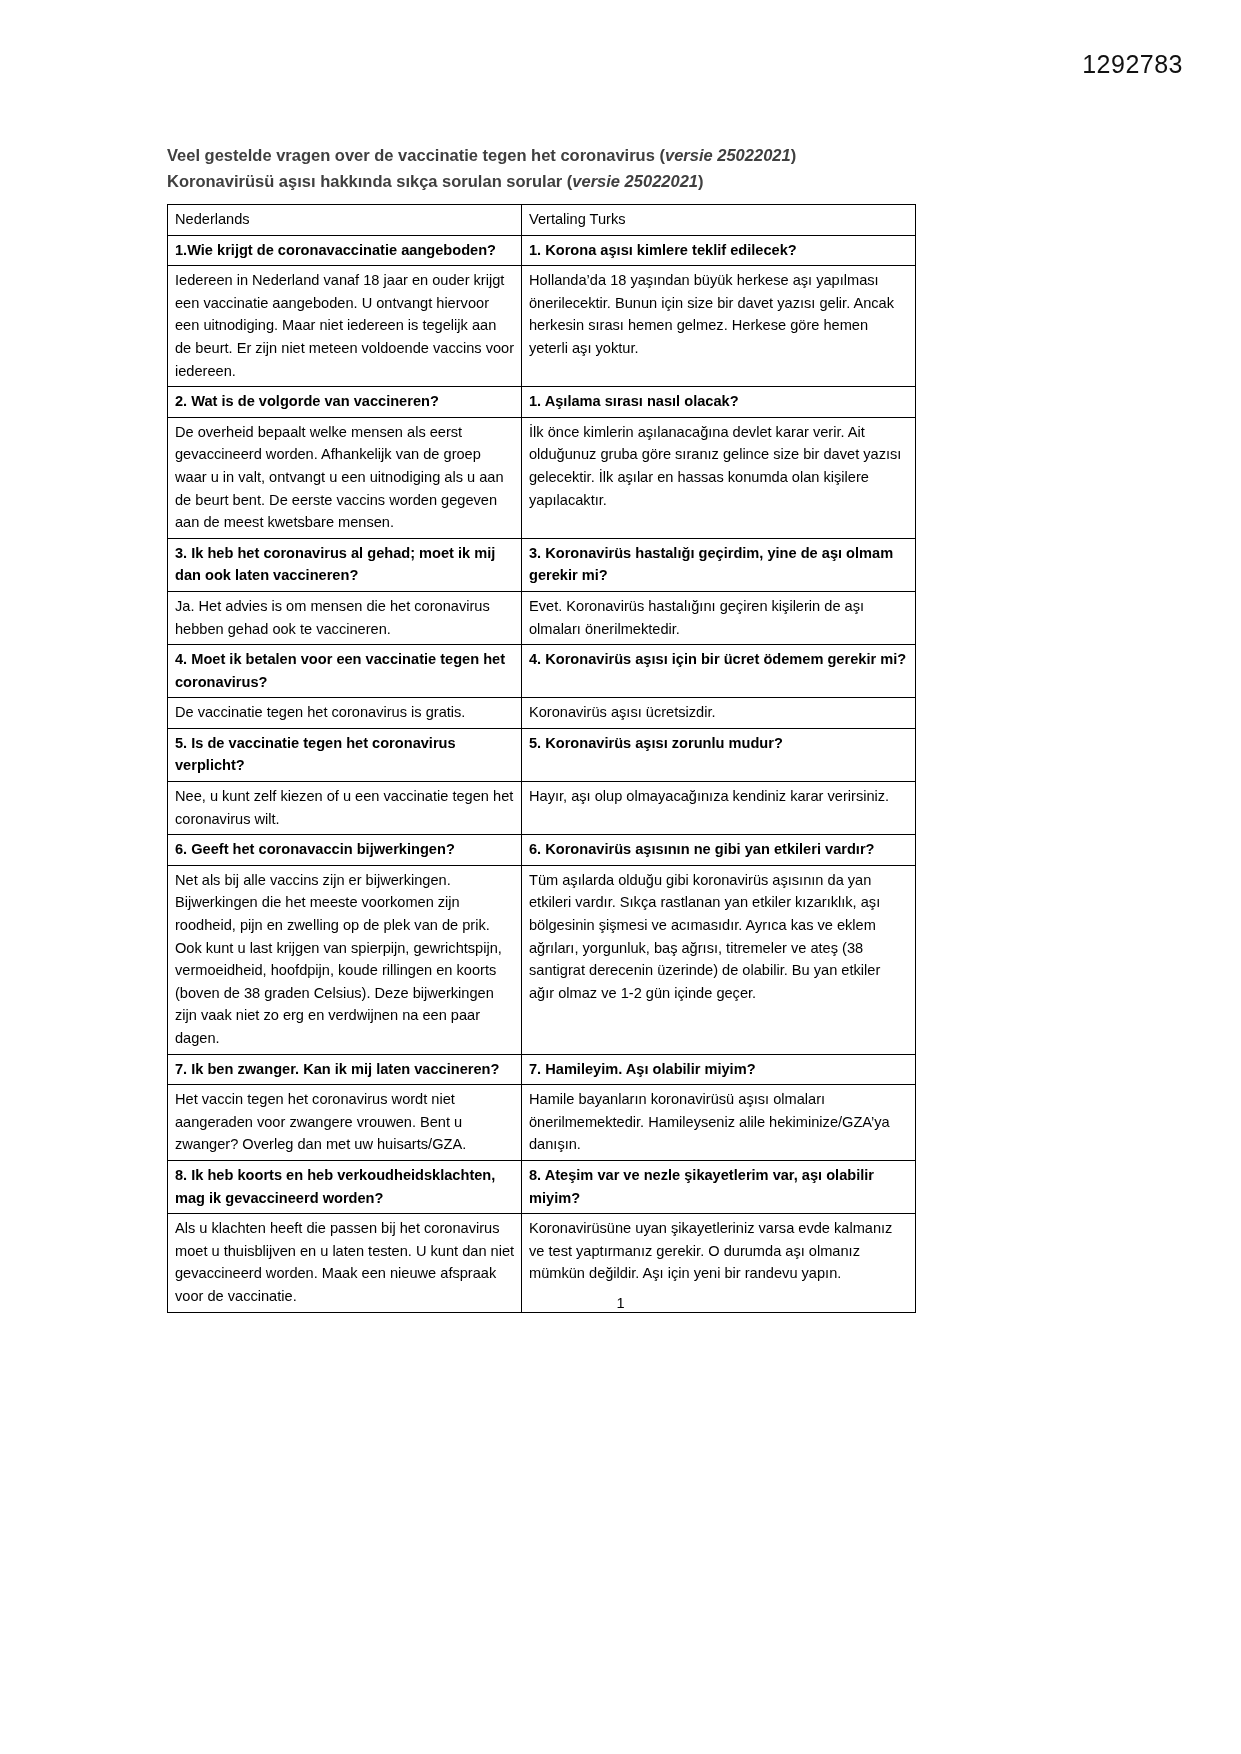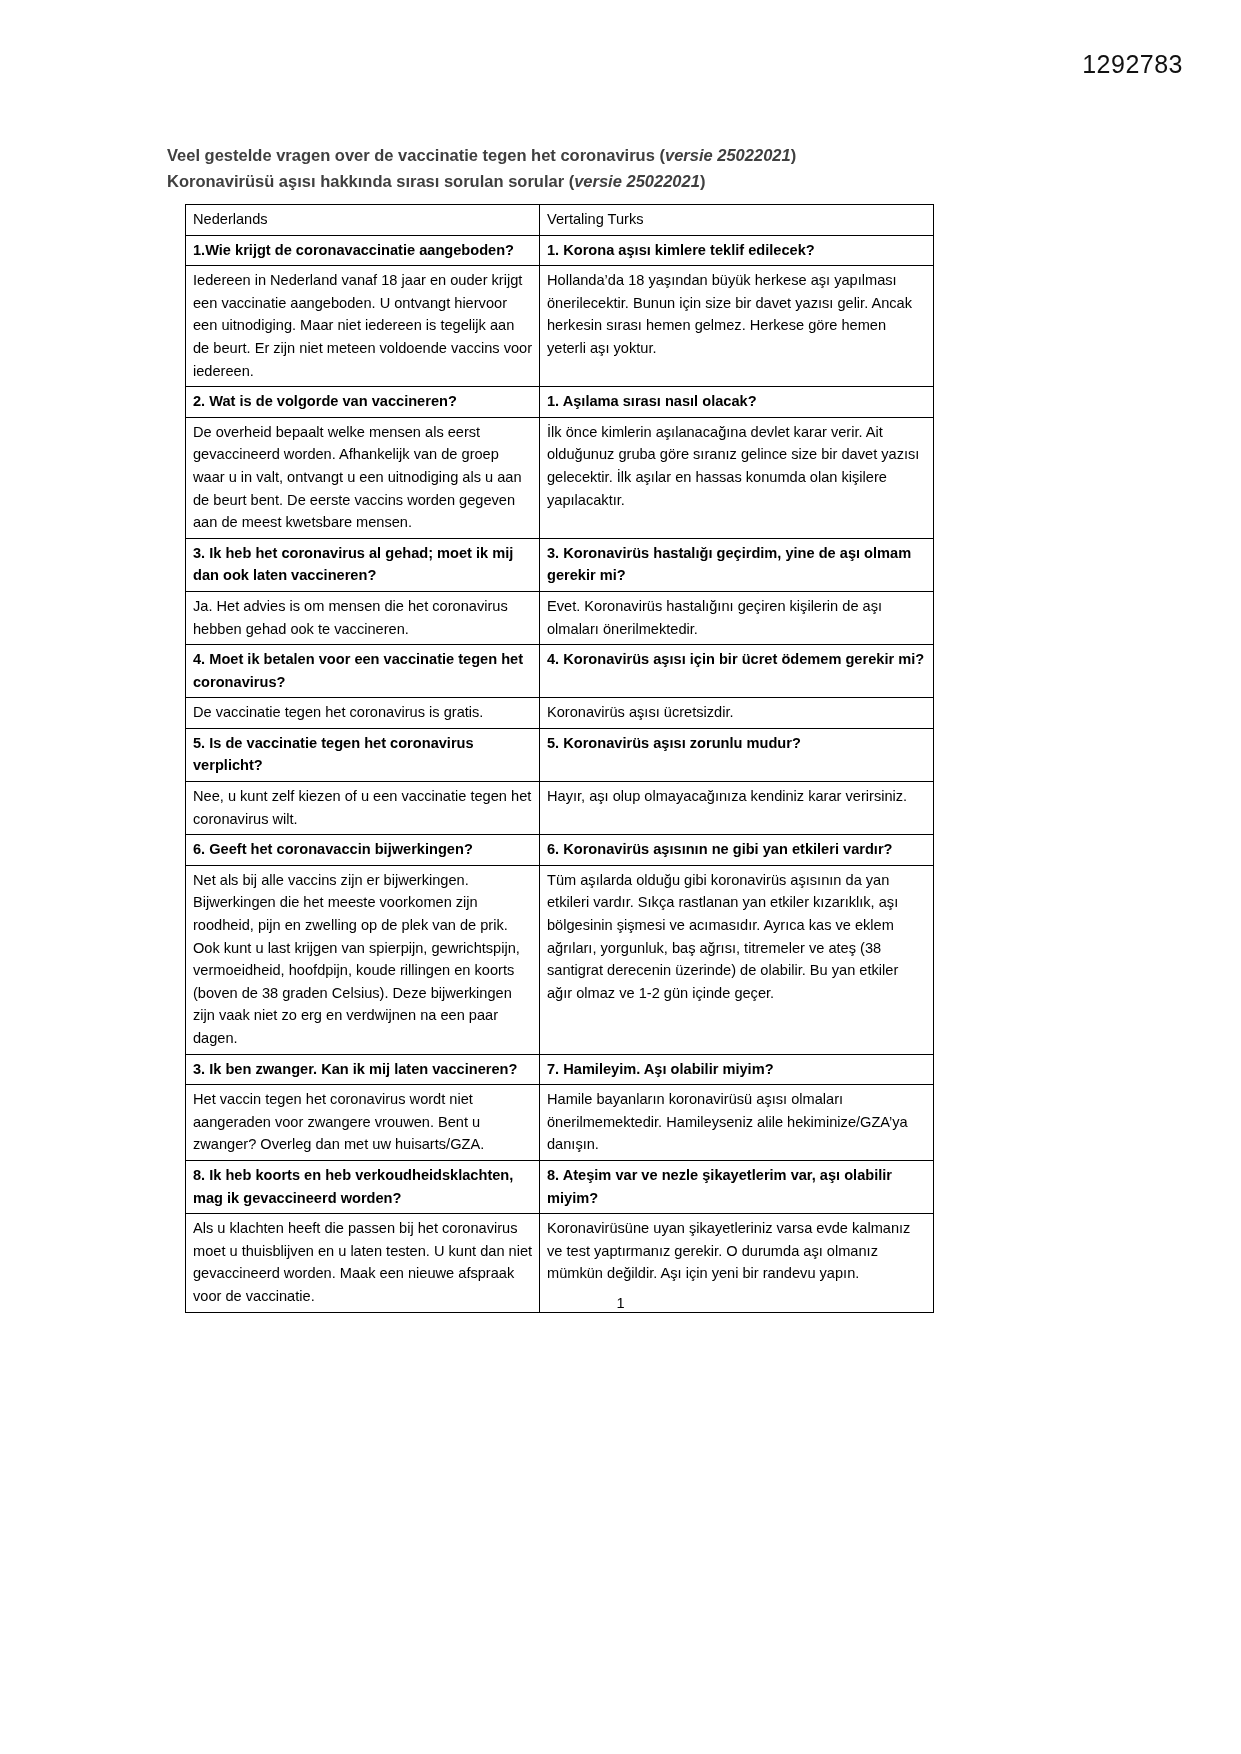--- a/index.html
+++ b/index.html
@@ -53,21 +53,20 @@
   .title-line .ver {
     font-style: italic;
     font-weight: bold;
   }
   
   table.faq {
     border-collapse: collapse;
     table-layout: fixed;
     width: 748px;
     border: 1.4px solid #000;
-    margin-left: 18px;
   }
   table.faq col.c1 { width: 354px; }
   table.faq col.c2 { width: 394px; }
   table.faq td {
     border: 1px solid #000;
     padding: 3px 6px 4px 7px;
     vertical-align: top;
     font-size: 14.6px;
     line-height: 22.6px;
     word-wrap: break-word;
@@ -99,21 +98,21 @@
 <body>
 
 <div class="page">
 
   <div class="doc-stamp">1292783</div>
 
   <div class="doc-body">
 
     <div class="title-block">
       <div class="title-line"><span>Veel gestelde vragen over de vaccinatie tegen het coronavirus (</span><span class="ver">versie 25022021</span><span>)</span></div>
-      <div class="title-line"><span>Koronavirüsü aşısı hakkında sırası sorulan sorular (</span><span class="ver">versie 25022021</span><span>)</span></div>
+      <div class="title-line"><span>Koronavirüsü aşısı hakkında sıkça sorulan sorular (</span><span class="ver">versie 25022021</span><span>)</span></div>
     </div>
 
     <table class="faq">
       <colgroup>
           <col class="c1">
           <col class="c2">
         </colgroup>
       <tbody id="faq-body">
         <tr>
           <td class="hdr">Nederlands</td>
@@ -161,21 +160,21 @@
           </tr>
           <tr>
             <td class="q">6.  Geeft het coronavaccin bijwerkingen?</td>
             <td class="q">6. Koronavirüs aşısının ne gibi yan etkileri vardır?</td>
           </tr>
           <tr>
             <td class="a">Net als bij alle vaccins zijn er bijwerkingen. Bijwerkingen die het meeste voorkomen zijn roodheid, pijn en zwelling op de plek van de prik. Ook kunt u last krijgen van spierpijn, gewrichtspijn, vermoeidheid, hoofdpijn, koude rillingen en koorts (boven de 38 graden Celsius). Deze bijwerkingen zijn vaak niet zo erg en verdwijnen na een paar dagen.</td>
             <td class="a">Tüm aşılarda olduğu gibi koronavirüs aşısının da yan etkileri vardır. Sıkça rastlanan yan etkiler kızarıklık, aşı bölgesinin şişmesi ve acımasıdır. Ayrıca kas ve eklem ağrıları, yorgunluk, baş ağrısı, titremeler ve ateş (38 santigrat derecenin üzerinde) de olabilir. Bu yan etkiler ağır olmaz ve 1-2 gün içinde geçer.</td>
           </tr>
           <tr>
-            <td class="q">3. Ik ben zwanger. Kan ik mij laten vaccineren?</td>
+            <td class="q">7. Ik ben zwanger. Kan ik mij laten vaccineren?</td>
             <td class="q">7. Hamileyim. Aşı olabilir miyim?</td>
           </tr>
           <tr>
             <td class="a">Het vaccin tegen het coronavirus wordt niet aangeraden voor zwangere vrouwen.
 Bent u zwanger? Overleg dan met uw huisarts/GZA.</td>
             <td class="a">Hamile bayanların koronavirüsü aşısı olmaları önerilmemektedir.
 Hamileyseniz alile hekiminize/GZA’ya danışın.</td>
           </tr>
           <tr>
             <td class="q">8. Ik heb koorts en heb verkoudheidsklachten, mag ik gevaccineerd worden?</td>

